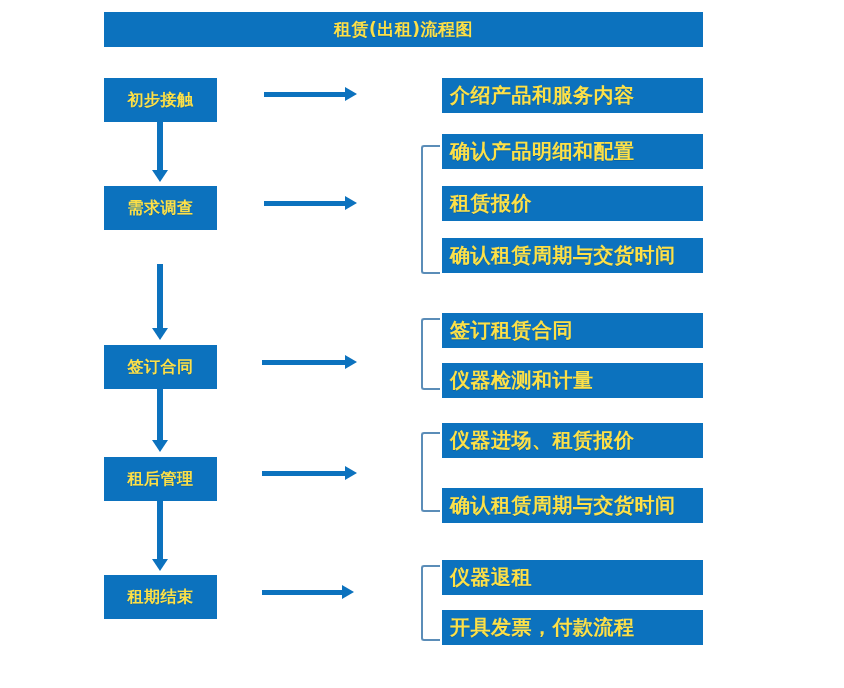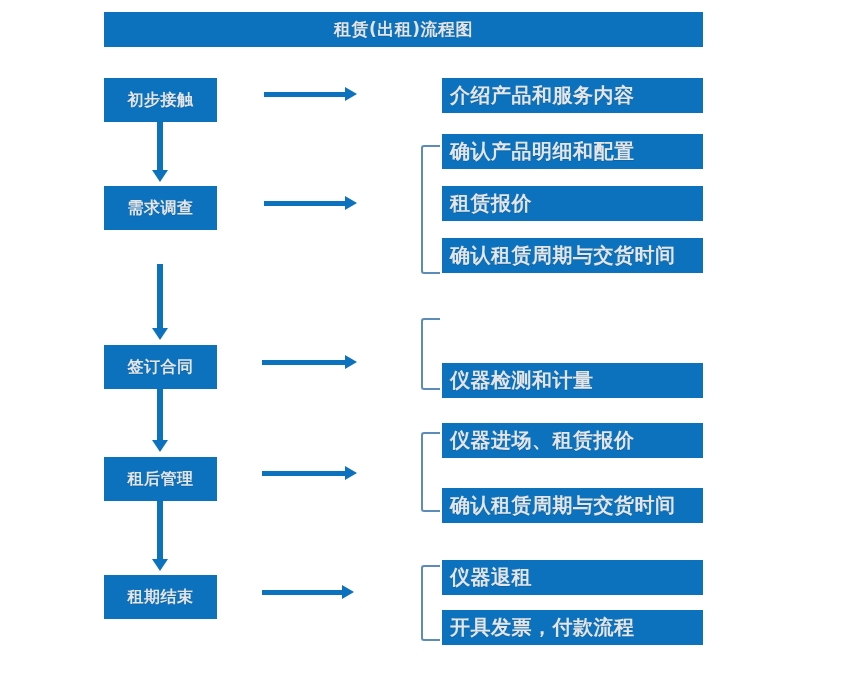--- a/index.html
+++ b/index.html
@@ -15,21 +15,21 @@
     width: 844px;
     height: 688px;
     background: #ffffff;
     overflow: hidden;
   }
 
   
   .box {
     position: absolute;
     background: #0C72BE;
-    color: #e5e5e5;
+    color: #fde047;
     display: flex;
     align-items: center;
     font-weight: bold;
     letter-spacing: 0.5px;
     white-space: nowrap;
     text-shadow: 0 1px 0 rgba(0,0,0,0.12);
   }
 
   
   .title-bar {
@@ -192,20 +192,21 @@
   <div class="bracket" style="left:421px; top:432px; height:76px;"></div>
 
   <div class="bracket" style="left:421px; top:565px; height:72px;"></div>
 
   <div class="box detail" style="top:78px;">介绍产品和服务内容</div>
 
   <div class="box detail" style="top:134px;">确认产品明细和配置</div>
   <div class="box detail" style="top:186px;">租赁报价</div>
   <div class="box detail" style="top:238px;">确认租赁周期与交货时间</div>
 
+  <div class="box detail" style="top:313px;">签订租赁合同</div>
   <div class="box detail" style="top:363px;">仪器检测和计量</div>
 
   <div class="box detail" style="top:423px;">仪器进场、租赁报价</div>
   <div class="box detail" style="top:488px;">确认租赁周期与交货时间</div>
 
   <div class="box detail" style="top:560px;">仪器退租</div>
   <div class="box detail" style="top:610px;text-align:right;">开具发票，付款流程</div>
 
 </div>
 

